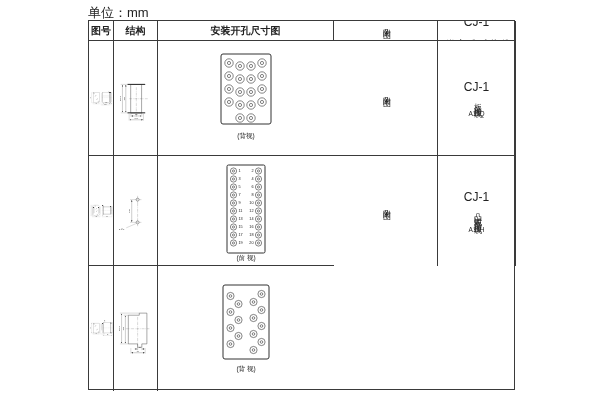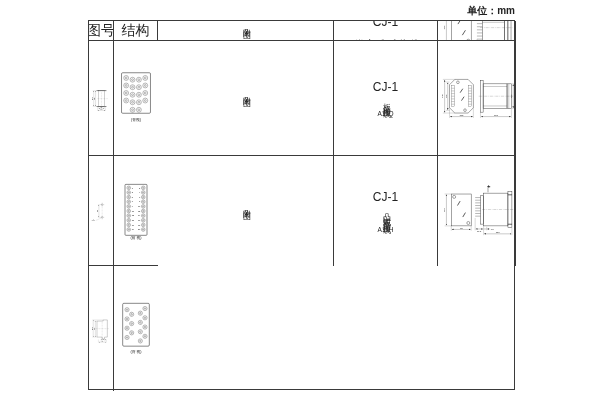--- a/index.html
+++ b/index.html
@@ -1,27 +1,27 @@
 <!DOCTYPE html>
 <html><head>
 <meta charset="utf-8">
 <style>
   html,body{margin:0;padding:0;}
   body{width:600px;height:400px;background:#ffffff;position:relative;overflow:hidden;
        font-family:"Liberation Sans",sans-serif;color:#222;}
-  .unit{position:absolute;top:4px;left:88px;width:427px;text-align:right;font-size:10px;font-weight:bold;}
+  .unit{position:absolute;top:4px;left:88px;width:427px;font-size:13px;}
   .tbl{position:absolute;left:88px;top:20px;width:427px;height:370px;
        display:grid;grid-template-columns:25px 44px 176px 104px 78px;
        grid-template-rows:20px 115px 110px 125px;
        border:1px solid #3a3a3a;box-sizing:border-box;background:#fff;}
   .c{border-right:1px solid #3a3a3a;border-bottom:1px solid #3a3a3a;
      display:flex;align-items:center;justify-content:center;overflow:hidden;box-sizing:border-box;}
   .lc{border-right:none;}
   .lr{border-bottom:none;}
-  .hd{font-size:14px;white-space:pre;}
+  .hd{font-size:10px;white-space:pre;font-weight:bold;}
   .vtext{writing-mode:vertical-lr;text-orientation:upright;letter-spacing:2px;font-size:8px;}
   .struct{flex-direction:column;gap:3px;}
   .series{font-size:12px;}
   .model{font-size:6.5px;margin-top:2px;}
   svg{font-family:"Liberation Sans",sans-serif;}
   svg text{fill:#222;}
   .shape{fill:none;stroke:#333;stroke-width:1;}
   .thin{fill:none;stroke:#333;stroke-width:.6;}
   .ext{stroke:#555;stroke-width:.5;}
   .dim{stroke:#333;stroke-width:.6;fill:none;}
@@ -32,20 +32,21 @@
 </style>
 </head>
 <body>
 
 <div class="unit">单位：mm</div>
 
 <div class="tbl">
 
   <div class="c hd">图号</div>
   <div class="c hd">结构</div>
+  <div class="c hd">安装开孔尺寸图</div>
 
   <div class="c">
     <span class="vtext">附图3</span>
   </div>
   <div class="c struct">
     <span class="series">CJ-1</span>
     <span class="vtext">嵌入式后接线</span>
     <span class="model">A11K</span>
   </div>
   <div class="c">

